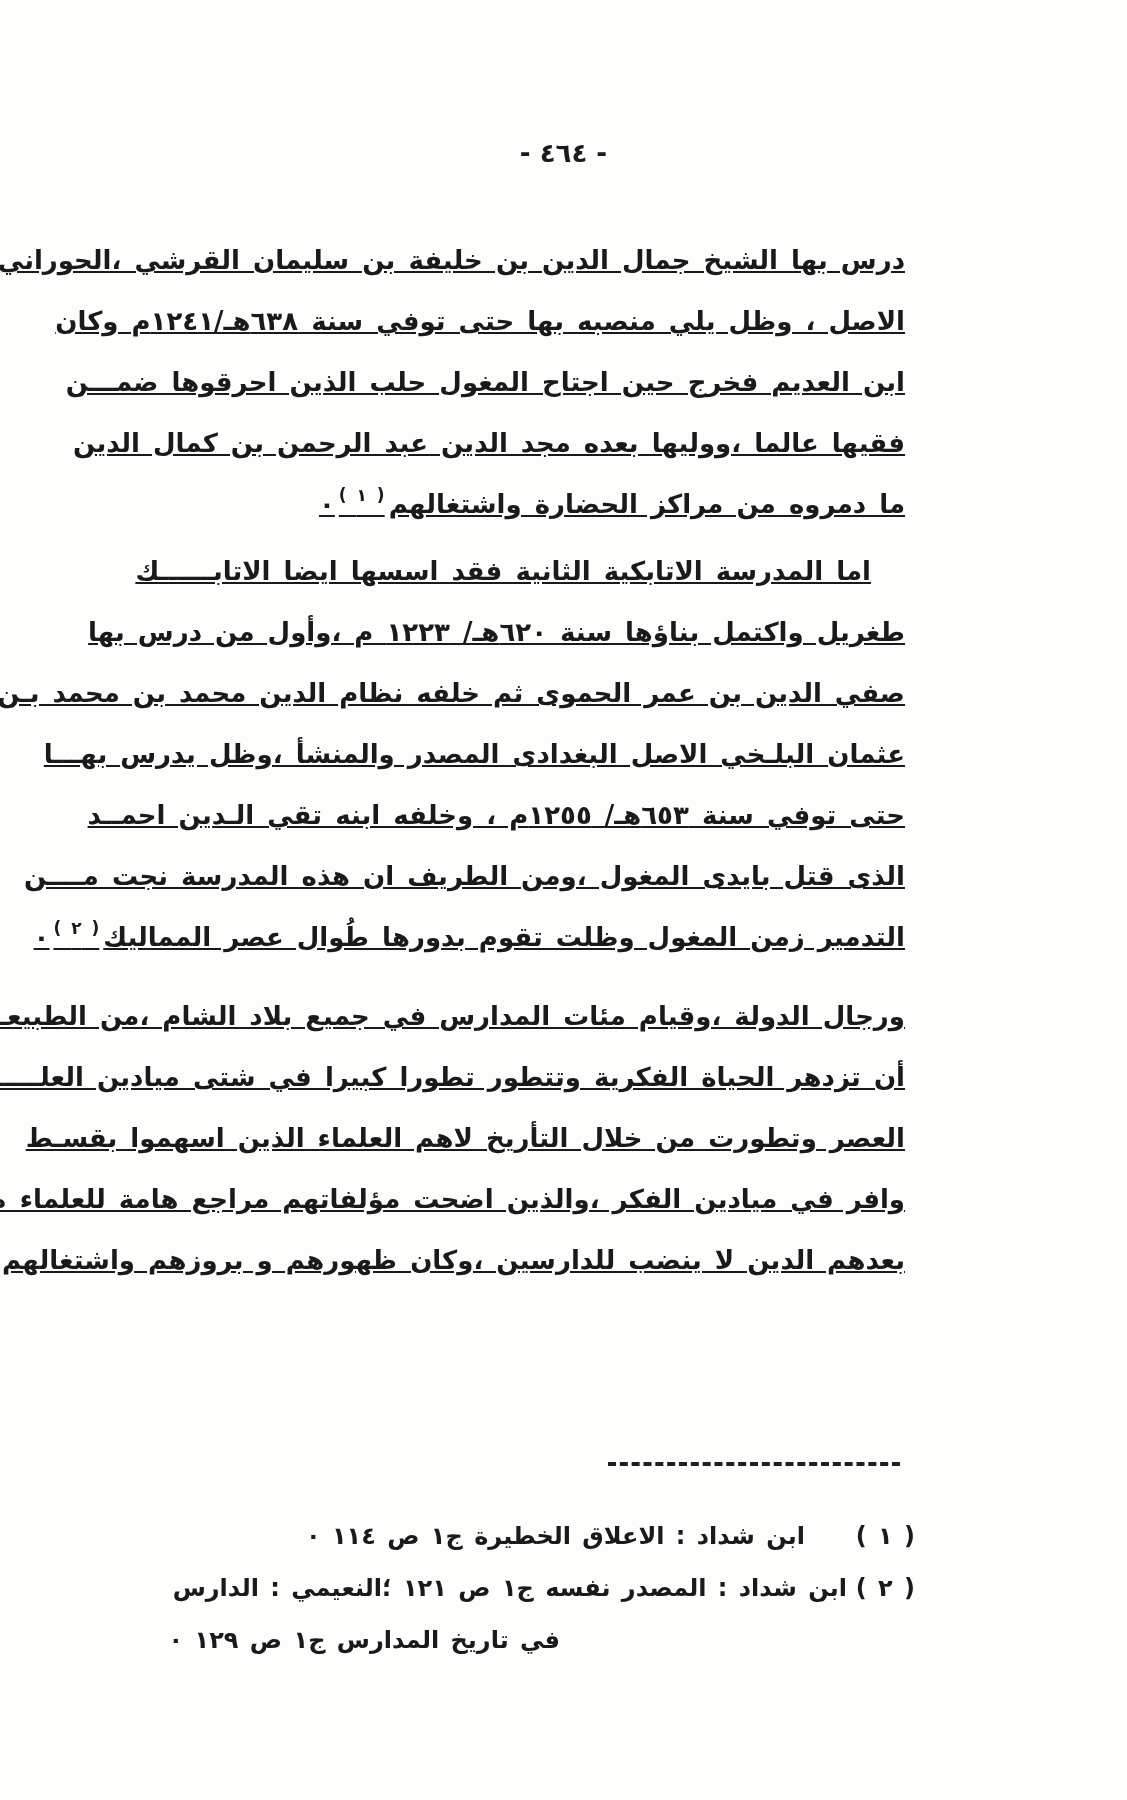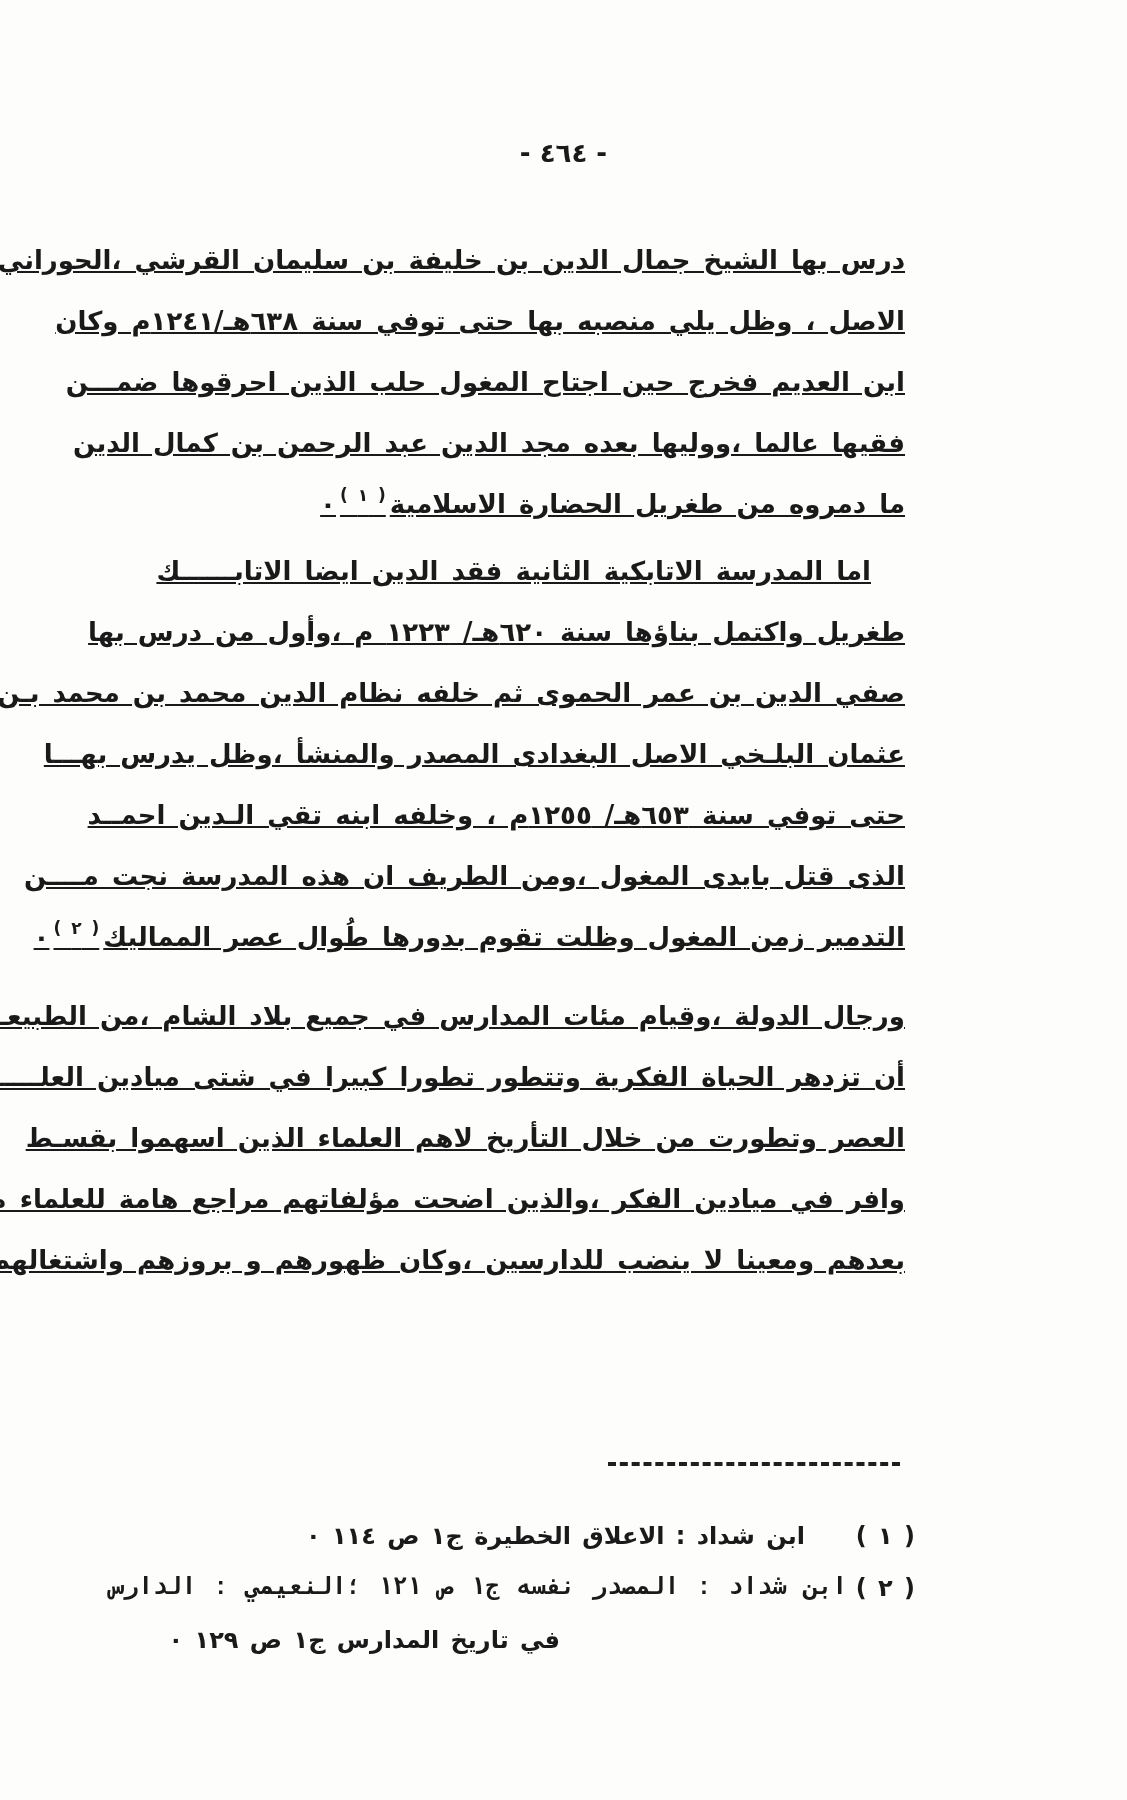--- a/index.html
+++ b/index.html
@@ -81,21 +81,21 @@
     align-items:flex-start;
     line-height:52px;
     height:52px;
     white-space:nowrap;
   }
   .fn-num{
     flex:0 0 62px;
     letter-spacing:2px;
   }
   .fn-text-1{margin-right:48px;}
-  .fn-text-2{margin-right:6px;font-family:Liberation Mono, monospace;}
+  .fn-text-2{margin-right:6px;}
   .fn-cont{
     display:block;
     line-height:52px;
     height:52px;
     margin-right:355px;
     white-space:nowrap;
   }
 </style>
 </head>
 <body>
@@ -104,39 +104,39 @@
 
   <div class="page-number">- ٤٦٤ -</div>
 
   <div class="body-text">
 
     <p class="para para-1">
       <span class="line">درس بها الشيخ جمال الدين بن خليفة بن سليمان القرشي ،الحوراني</span>
       <span class="line">الاصل ، وظل يلي منصبه بها حتى توفي سنة ٦٣٨هـ/١٢٤١م وكان</span>
       <span class="line">ابن العديم فخرج حين اجتاح المغول حلب الذين احرقوها ضمـــن</span>
       <span class="line">فقيها عالما ،ووليها بعده مجد الدين عبد الرحمن بن كمال الدين</span>
-      <span class="line"><span>ما دمروه من طغريل الحضارة الاسلامية</span><sup class="ref">( ١ )</sup><span>٠</span></span>
+      <span class="line"><span>ما دمروه من مراكز الحضارة واشتغالهم</span><sup class="ref">( ١ )</sup><span>٠</span></span>
     </p>
 
     <p class="para para-2">
-      <span class="line indent">اما المدرسة الاتابكية الثانية فقد الدين ايضا الاتابــــــك</span>
+      <span class="line indent">اما المدرسة الاتابكية الثانية فقد اسسها ايضا الاتابــــــك</span>
       <span class="line">طغريل واكتمل بناؤها سنة ٦٢٠هـ/ ١٢٢٣ م ،وأول من درس بها</span>
       <span class="line">صفي الدين بن عمر الحموى ثم خلفه نظام الدين محمد بن محمد بـن</span>
       <span class="line">عثمان البلـخي الاصل البغدادى المصدر والمنشأ ،وظل يدرس بهـــا</span>
       <span class="line">حتى توفي سنة ٦٥٣هـ/ ١٢٥٥م ، وخلفه ابنه تقي الـدين احمــد</span>
       <span class="line">الذى قتل بايدى المغول ،ومن الطريف ان هذه المدرسة نجت مــــن</span>
       <span class="line"><span>التدمير زمن المغول وظلت تقوم بدورها طُوال عصر المماليك</span><sup class="ref">( ٢ )</sup><span>٠</span></span>
     </p>
 
     <p class="para para-3">
       <span class="line">ورجال الدولة ،وقيام مئات المدارس في جميع بلاد الشام ،من الطبيعـــي</span>
       <span class="line">أن تزدهر الحياة الفكرية وتتطور تطورا كبيرا في شتى ميادين العلـــــم</span>
       <span class="line">العصر وتطورت من خلال التأريخ لاهم العلماء الذين اسهموا بقسـط</span>
       <span class="line">وافر في ميادين الفكر ،والذين اضحت مؤلفاتهم مراجع هامة للعلماء من</span>
-      <span class="line">بعدهم ومعينا لا ينضب للدارسين ،وكان ظهورهم و بروزهم واشتغالهم</span>
+      <span class="line">بعدهم الدين لا ينضب للدارسين ،وكان ظهورهم و بروزهم واشتغالهم</span>
     </p>
 
   </div>
 
   <div class="fn-separator"></div>
 
   <div class="footnotes">
     <div class="fn-row">
       <span class="fn-num">( ١ )</span>
       <span class="fn-text-1">ابن شداد : الاعلاق الخطيرة ج١ ص ١١٤ ٠</span>

